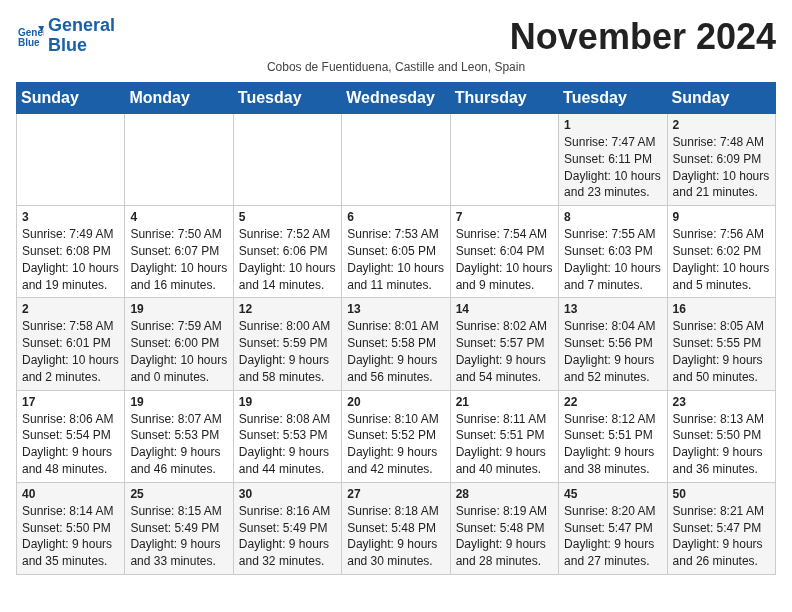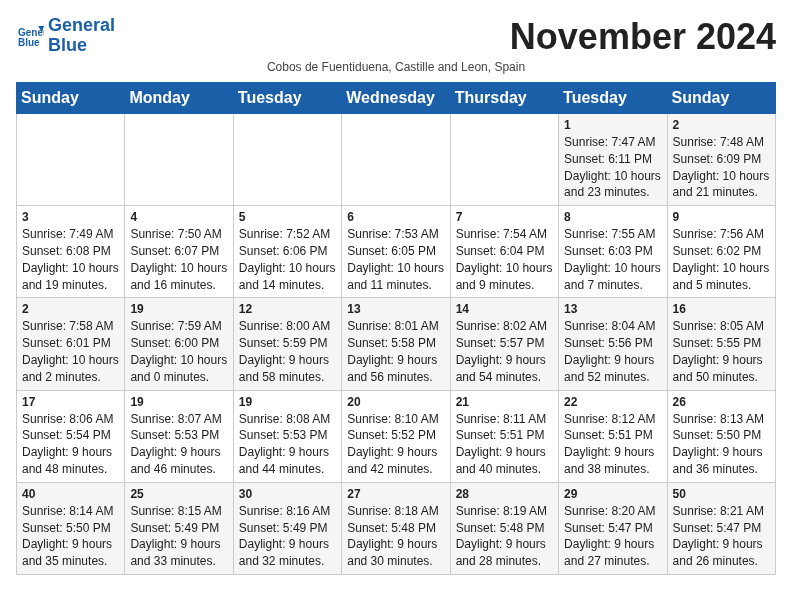--- a/index.html
+++ b/index.html
@@ -227,21 +227,21 @@
         </td>
         <td>
           <span class="day-number">21</span>
           <div class="day-info">Sunrise: 8:11 AM<br>Sunset: 5:51 PM<br>Daylight: 9 hours and 40 minutes.</div>
         </td>
         <td>
           <span class="day-number">22</span>
           <div class="day-info">Sunrise: 8:12 AM<br>Sunset: 5:51 PM<br>Daylight: 9 hours and 38 minutes.</div>
         </td>
         <td>
-          <span class="day-number">26</span>
+          <span class="day-number">23</span>
           <div class="day-info">Sunrise: 8:13 AM<br>Sunset: 5:50 PM<br>Daylight: 9 hours and 36 minutes.</div>
         </td>
       </tr>
       <tr>
         <td>
           <span class="day-number">40</span>
           <div class="day-info">Sunrise: 8:14 AM<br>Sunset: 5:50 PM<br>Daylight: 9 hours and 35 minutes.</div>
         </td>
         <td>
           <span class="day-number">25</span>
@@ -253,21 +253,21 @@
         </td>
         <td>
           <span class="day-number">27</span>
           <div class="day-info">Sunrise: 8:18 AM<br>Sunset: 5:48 PM<br>Daylight: 9 hours and 30 minutes.</div>
         </td>
         <td>
           <span class="day-number">28</span>
           <div class="day-info">Sunrise: 8:19 AM<br>Sunset: 5:48 PM<br>Daylight: 9 hours and 28 minutes.</div>
         </td>
         <td>
-          <span class="day-number">29</span>
+          <span class="day-number">45</span>
           <div class="day-info">Sunrise: 8:20 AM<br>Sunset: 5:47 PM<br>Daylight: 9 hours and 27 minutes.</div>
         </td>
         <td>
           <span class="day-number">50</span>
           <div class="day-info">Sunrise: 8:21 AM<br>Sunset: 5:47 PM<br>Daylight: 9 hours and 26 minutes.</div>
         </td>
       </tr>
     </tbody>
 </table>
 

